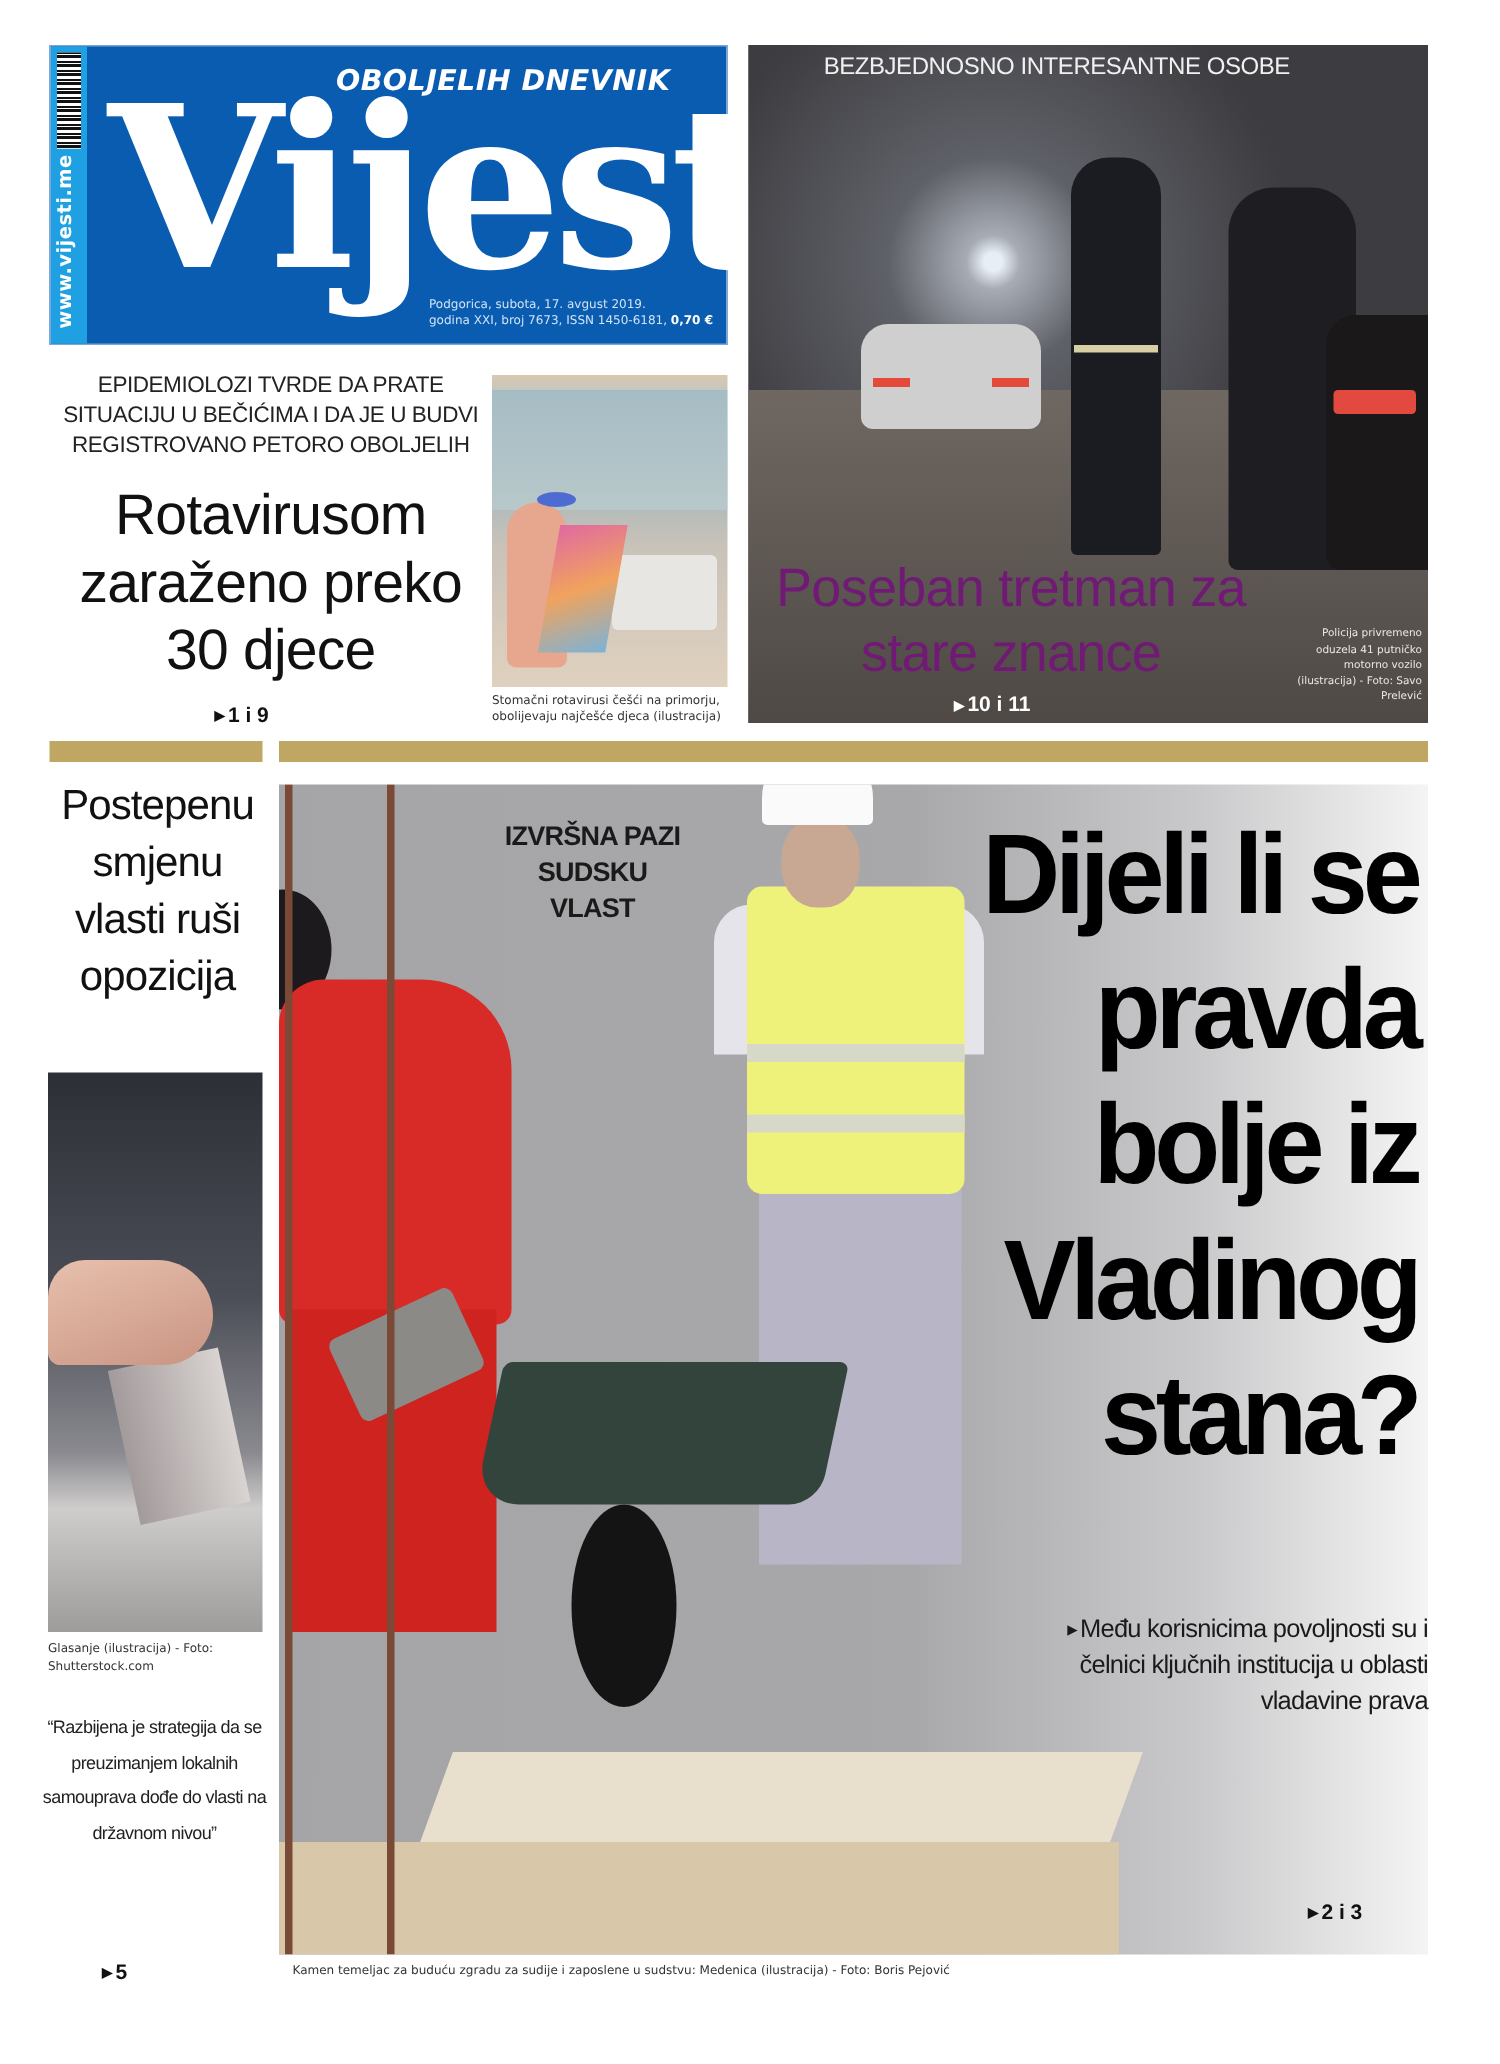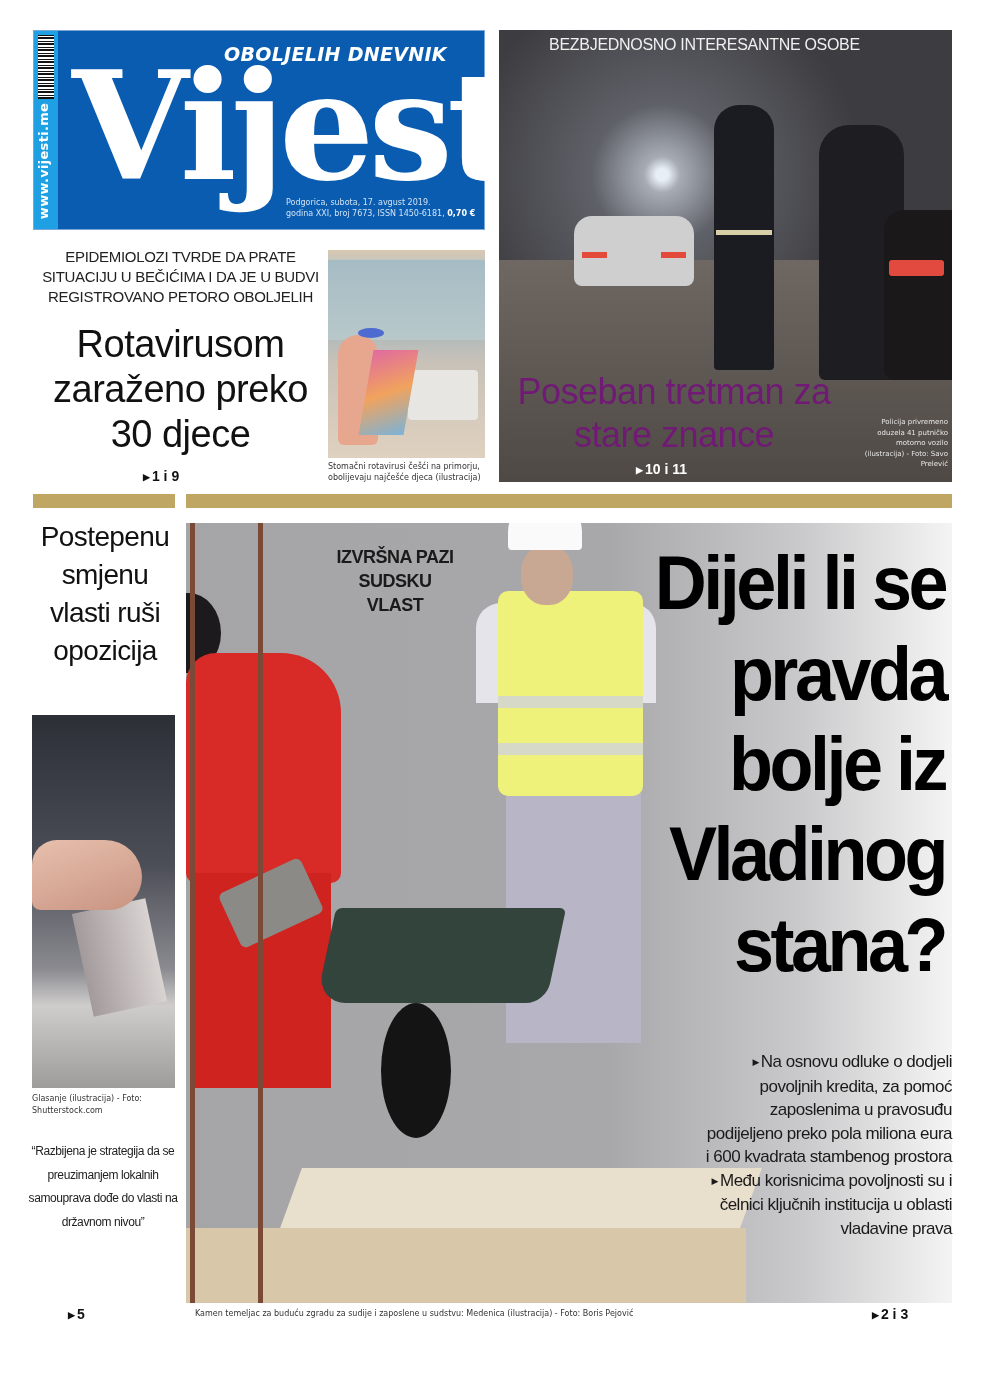--- a/index.html
+++ b/index.html
@@ -97,21 +97,21 @@
 
   #judicial-kicker { left: 330px; top: 545px; width: 130px; text-align: center; color: #1a1a1a;
     font-family: "Liberation Sans", sans-serif; font-weight: bold; font-size: 18px; line-height: 24px; letter-spacing: -0.5px; }
   #main-headline { left: 600px; top: 538px; width: 345px; text-align: right; color: #000;
     font-family: "Liberation Sans", sans-serif; font-weight: bold; font-size: 72px; line-height: 86px; letter-spacing: -3.5px;
     transform: scaleY(1.05); transform-origin: top right; }
   #main-deck { left: 700px; top: 1050px; width: 252px; text-align: right; color: #1a1a1a;
     font-family: "Liberation Sans", sans-serif; font-size: 17px; line-height: 23.5px; letter-spacing: -0.5px; }
   #main-deck .bullet::before { content: "\25B6"; font-size: 9px; margin-right: 2px; vertical-align: 2px; }
   #main-caption { left: 195px; top: 1309px; font-size: 8px; color: #333; }
-  #main-ref { left: 872px; top: 1306px; }
+  #main-ref { left: 872px; top: 1266px; }
 </style>
 </head>
 <body>
 
 <div id="masthead" class="abs">
   <div id="side-strip" class="abs">
     <div id="barcode" class="abs"></div>
     <div id="site-url" class="abs">www.vijesti.me</div>
   </div>
   <div id="logo" class="abs">Vijesti</div>
@@ -172,17 +172,17 @@
   <div class="abs ballot"></div>
   <div class="abs hand"></div>
 </div>
 <div id="vote-caption" class="abs">Glasanje (ilustracija) - Foto: Shutterstock.com</div>
 <div id="quote" class="abs">“Razbijena je strategija da se preuzimanjem lokalnih samouprava dođe do vlasti na državnom nivou”</div>
 <div id="quote-ref" class="abs pageref">5</div>
 
 <div id="judicial-kicker" class="abs">IZVRŠNA PAZI SUDSKU VLAST</div>
 <div id="main-headline" class="abs">Dijeli li se pravda bolje iz Vladinog stana?</div>
 <div id="main-deck" class="abs">
-  <span class="bullet">Na osnovu odluke o dodjeli povoljnih kredita, za pomoć zaposlenima u pravosuđu podijeljeno preko pola miliona eura i 600 kvadrata stambenog prostora</span><br>
+  <br>
   <span class="bullet">Među korisnicima povoljnosti su i čelnici ključnih institucija u oblasti vladavine prava</span>
 </div>
 <div id="main-caption" class="abs">Kamen temeljac za buduću zgradu za sudije i zaposlene u sudstvu: Medenica (ilustracija) - Foto: Boris Pejović</div>
 <div id="main-ref" class="abs pageref">2 i 3</div>
 
 </body></html>

